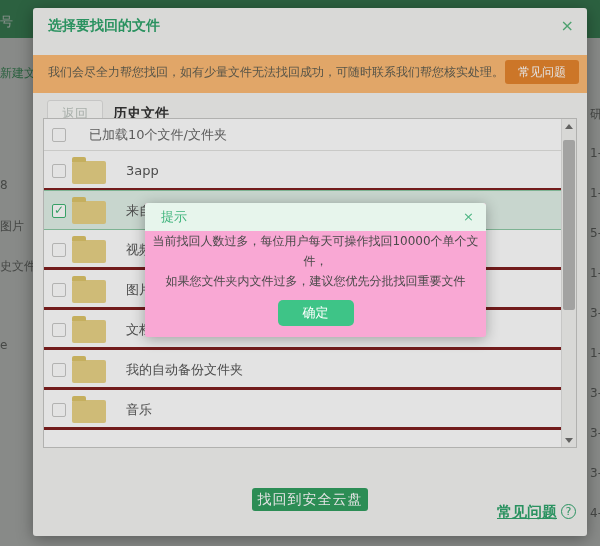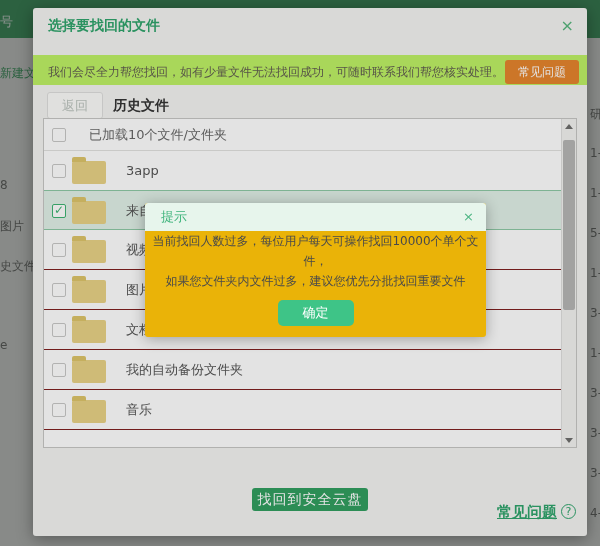--- a/index.html
+++ b/index.html
@@ -15,38 +15,38 @@
   .pg-frag.green-link { color:#3f9e62; }
   .page-dim { position:absolute; inset:0; background:rgba(22,26,24,0.46); z-index:4; }
 
   
   .modal { position:absolute; left:33px; top:8px; width:554px; height:528px;
            background:#f4f4f2; border-radius:3px; box-shadow:0 3px 16px rgba(0,0,0,0.35); z-index:5; }
   .m-header { position:relative; height:47px; line-height:35px; }
   .m-title { position:absolute; left:15px; top:0; font-size:14px; font-weight:bold; color:var(--accent); }
   .m-close { position:absolute; right:13px; top:0; font-size:16px; color:#56b57c; cursor:pointer; line-height:35px; }
 
-  .m-notice { position:relative; height:30px; background:#bef264; }
+  .m-notice { position:relative; height:38px; background:#fdba74; }
   .m-notice-text { position:absolute; left:15px; top:0; line-height:34px; font-size:12px; color:#5f5c4e; }
   .m-notice-btn { position:absolute; right:8px; top:5px; height:24px; padding:0 13px; line-height:24px;
                   background:var(--orange); color:#fff; font-size:12px; border:none; border-radius:3px; cursor:pointer; }
 
   .m-toolbar { position:relative; height:41px; }
   .m-back-btn { position:absolute; left:14px; top:7px; width:56px; height:27px; background:#fcfcfa;
                 border:1px solid #dfdfdd; border-radius:3px; color:#bdc5bf; font-size:13px; cursor:default; }
   .m-tab { position:absolute; left:80px; top:0; line-height:41px; font-size:14px; font-weight:bold; color:#333; }
 
   .list { position:absolute; left:10px; top:110px; width:534px; height:330px;
           background:#fff; border:1px solid #c6c6c4; }
   .l-header { position:relative; height:32px; border-bottom:1px solid #e2e2e0; }
   .l-header .cb { top:9px; }
   .l-header-label { position:absolute; left:45px; top:0; line-height:32px; font-size:13px; color:#666; }
 
   .rows { position:absolute; left:0; top:32px; right:15px; bottom:0; overflow:hidden; }
-  .row { position:relative; height:40px; border-bottom:1px solid #7f1d1d; }
+  .row { position:relative; height:40px; border-bottom:3px solid #7f1d1d; }
   .row .cb { top:13px; }
   .row-label { position:absolute; left:82px; top:0; line-height:40px; font-size:13px; color:#555; white-space:nowrap; }
   .row.selected { background:#e1f1e7; border-top:1px solid #8cc9a4; border-bottom:1px solid #8cc9a4; margin-top:-1px; }
 
   .cb { position:absolute; left:8px; width:14px; height:14px; background:#fff; border:1px solid #c8c8c6;
         border-radius:2px; cursor:pointer; }
   .cb.checked { border-color:#3cb371; }
   .cb.checked::after { content:"✓"; position:absolute; left:1px; top:-2px; font-size:12px; font-weight:bold; color:#3cb371; }
 
   .folder-icon { position:absolute; left:28px; top:10px; width:34px; height:23px; background:var(--folder);
@@ -64,21 +64,21 @@
   .m-recover-btn { position:absolute; left:50%; margin-left:-58px; top:480px; width:116px; height:23px;
                    background:#2f9e5e; border:none; border-radius:3px; color:#fff; font-size:14px; letter-spacing:1px; cursor:pointer; }
   .m-faq { position:absolute; right:30px; top:495px; font-size:15px; font-weight:bold; color:var(--accent);
            text-decoration:underline; cursor:pointer;text-align:right; }
   .m-faq-icon { position:absolute; right:11px; top:496px; width:15px; height:15px; border:1px solid var(--accent);
                 border-radius:50%; color:var(--accent); font-size:11px; line-height:14px; text-align:center; cursor:pointer; }
 
   .modal-dim { position:absolute; inset:0; background:rgba(25,25,25,0.12); border-radius:3px; z-index:9; }
 
   
-  .dialog { position:absolute; left:145px; top:203px; width:341px; height:134px; background:#eab308;
+  .dialog { position:absolute; left:145px; top:203px; width:341px; height:134px; background:#f9a8d4;
             border-radius:3px; box-shadow:0 2px 14px rgba(0,0,0,0.30); z-index:20; }
   .d-header { position:relative; height:28px; background:#e7f5ec; border-radius:3px 3px 0 0; }
   .d-title { position:absolute; left:16px; top:0; line-height:28px; font-size:13px; color:#3cb37a; }
   .d-close { position:absolute; right:12px; top:0; line-height:28px; font-size:13px; color:#4db583; cursor:pointer; }
   .d-body { text-align:center; }
   .d-line { font-size:12px; line-height:20px; color:#4a4a4a; }
   .d-ok-btn { display:block; margin:9px auto 0; width:76px; height:26px; background:#3ec487; border:none;
               border-radius:5px; color:#fff; font-size:13px; cursor:pointer; }
 </style>
 </head>

